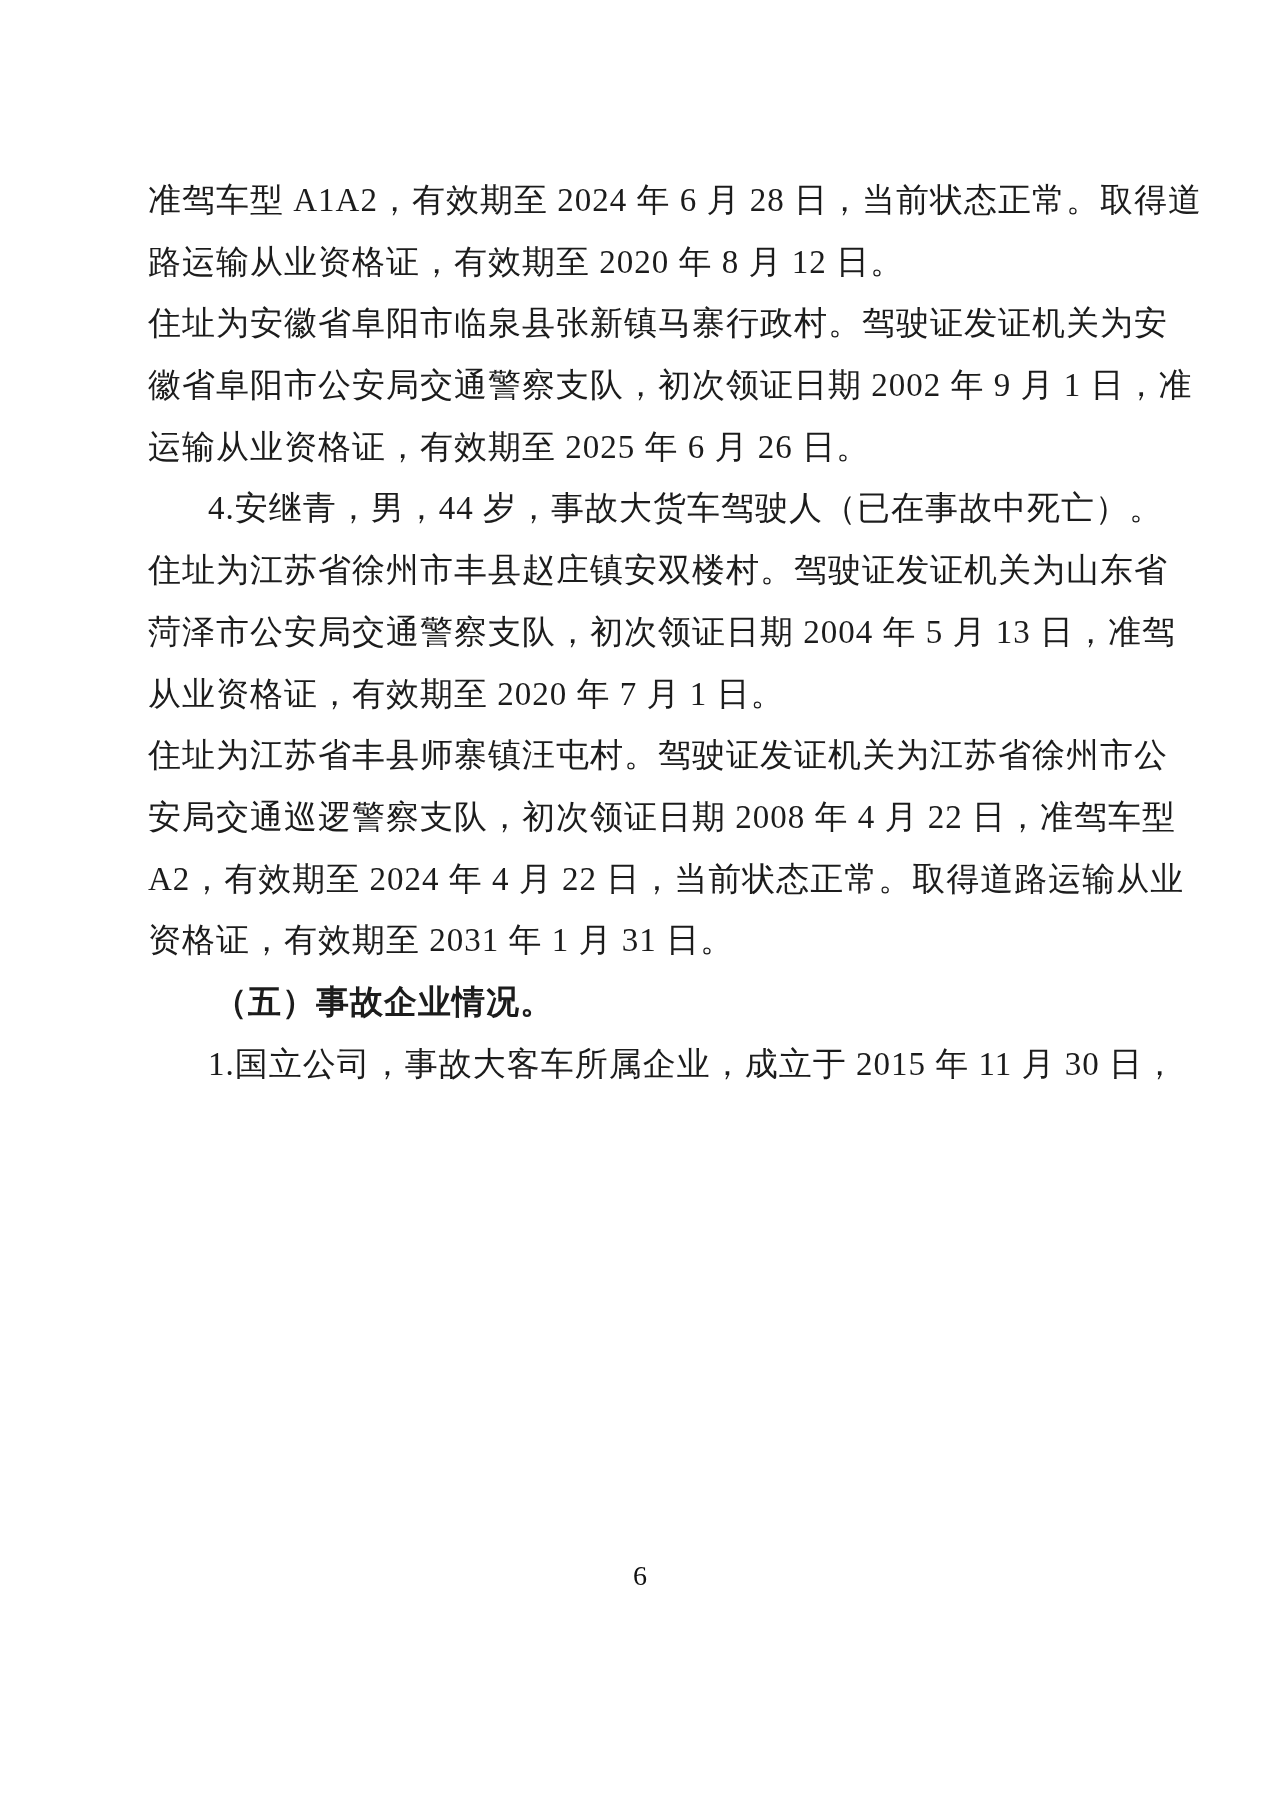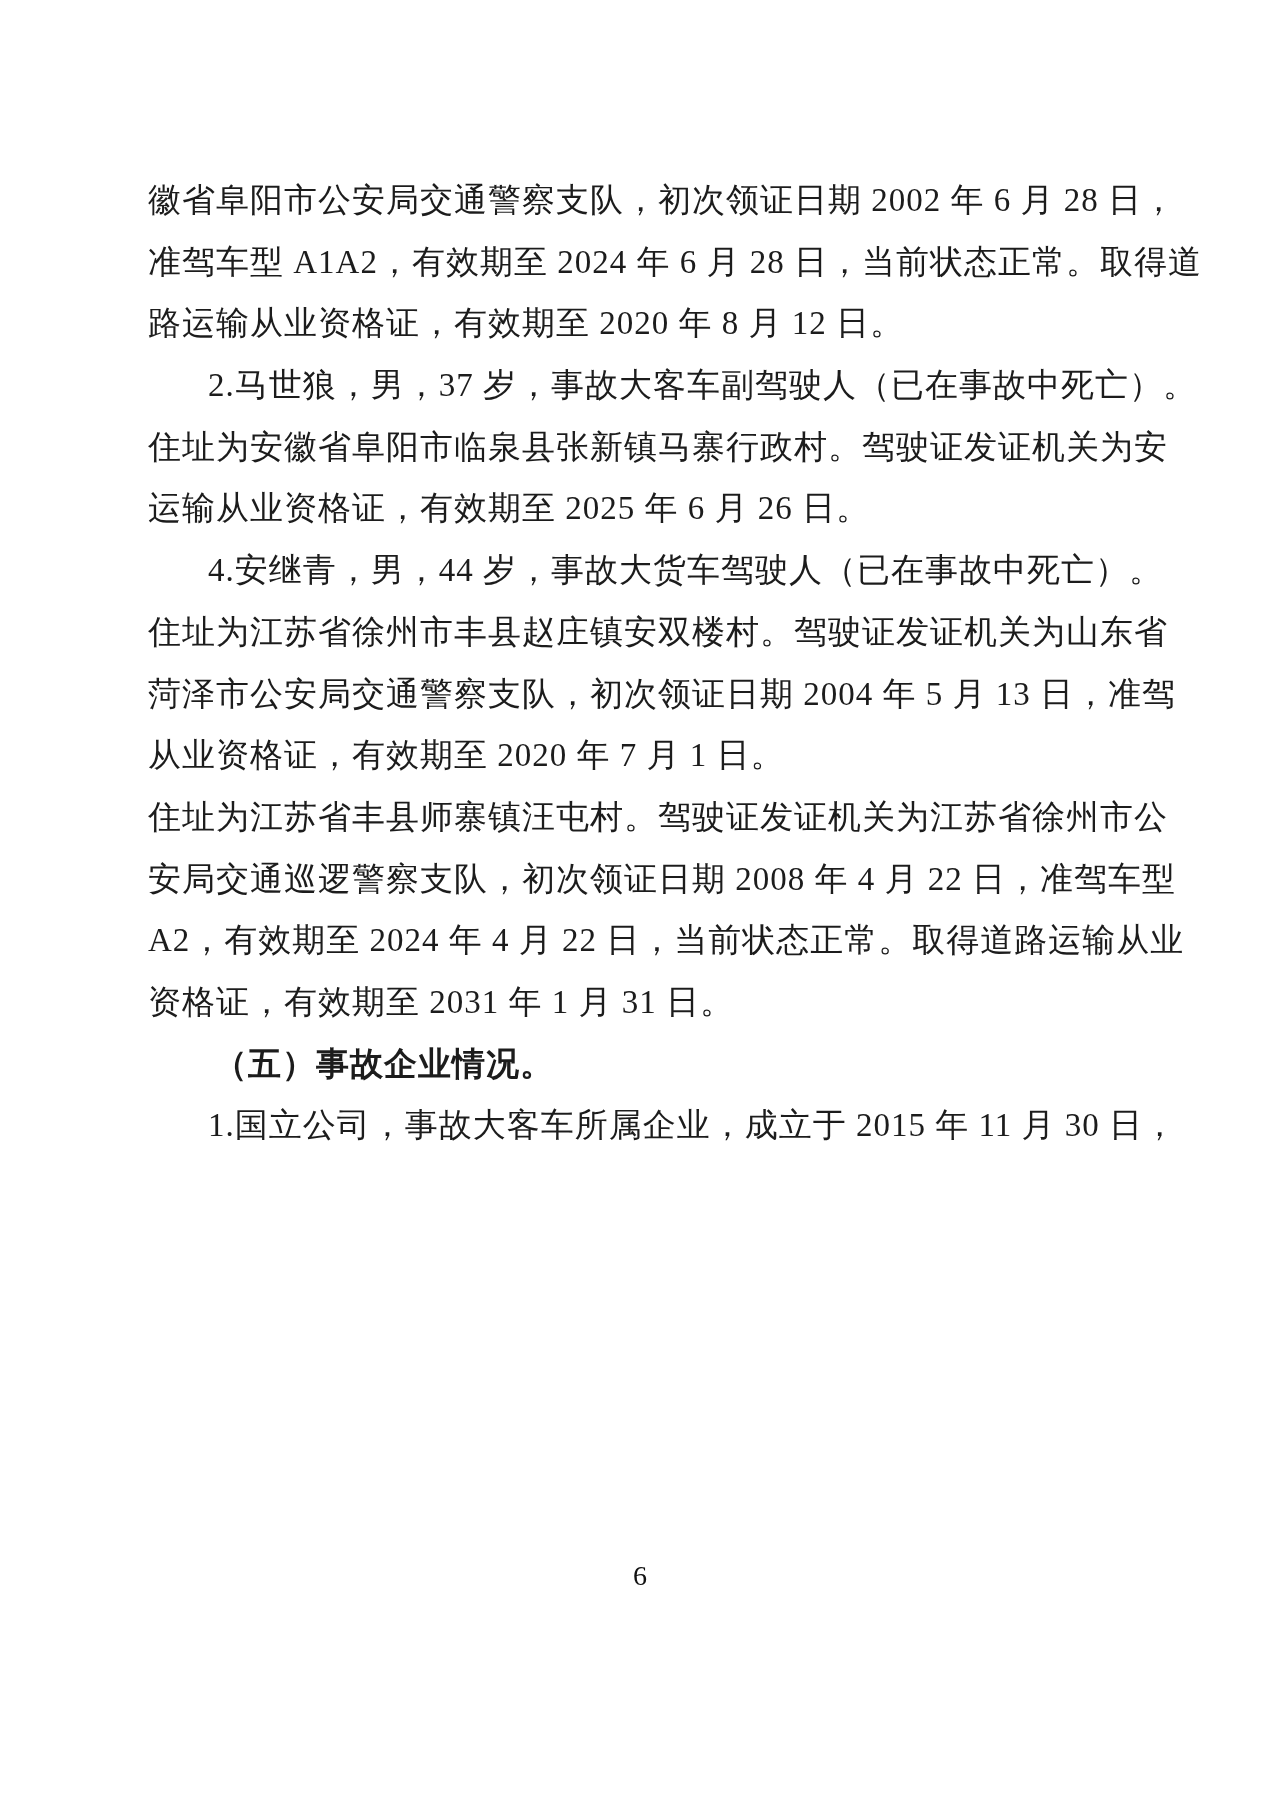--- a/index.html
+++ b/index.html
@@ -45,25 +45,24 @@
     font-size: 28px;
     line-height: 40px;
     color: #111111;
   }
 </style>
 </head>
 <body>
 
 <div class="page">
   <div class="text-block">
-    <div class="line">徽省阜阳市公安局交通警察支队，初次领证日期 2002 年 6 月 28 日，</div>
     <div class="line">准驾车型 A1A2，有效期至 2024 年 6 月 28 日，当前状态正常。取得道</div>
     <div class="line">路运输从业资格证，有效期至 2020 年 8 月 12 日。</div>
-    <div class="line indent">2.马世狼，男，37 岁，事故大客车副驾驶人（已在事故中死亡）。</div>
     <div class="line">住址为安徽省阜阳市临泉县张新镇马寨行政村。驾驶证发证机关为安</div>
+    <div class="line">徽省阜阳市公安局交通警察支队，初次领证日期 2002 年 9 月 1 日，准</div>
     <div class="line">运输从业资格证，有效期至 2025 年 6 月 26 日。</div>
     <div class="line indent">4.安继青，男，44 岁，事故大货车驾驶人（已在事故中死亡）。</div>
     <div class="line">住址为江苏省徐州市丰县赵庄镇安双楼村。驾驶证发证机关为山东省</div>
     <div class="line">菏泽市公安局交通警察支队，初次领证日期 2004 年 5 月 13 日，准驾</div>
     <div class="line">从业资格证，有效期至 2020 年 7 月 1 日。</div>
     <div class="line">住址为江苏省丰县师寨镇汪屯村。驾驶证发证机关为江苏省徐州市公</div>
     <div class="line">安局交通巡逻警察支队，初次领证日期 2008 年 4 月 22 日，准驾车型</div>
     <div class="line">A2，有效期至 2024 年 4 月 22 日，当前状态正常。取得道路运输从业</div>
     <div class="line">资格证，有效期至 2031 年 1 月 31 日。</div>
     <div class="line heading">（五）事故企业情况。</div>

